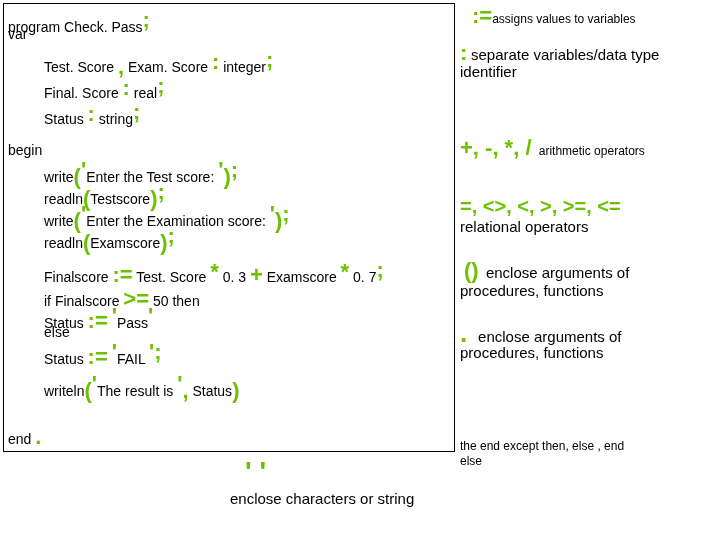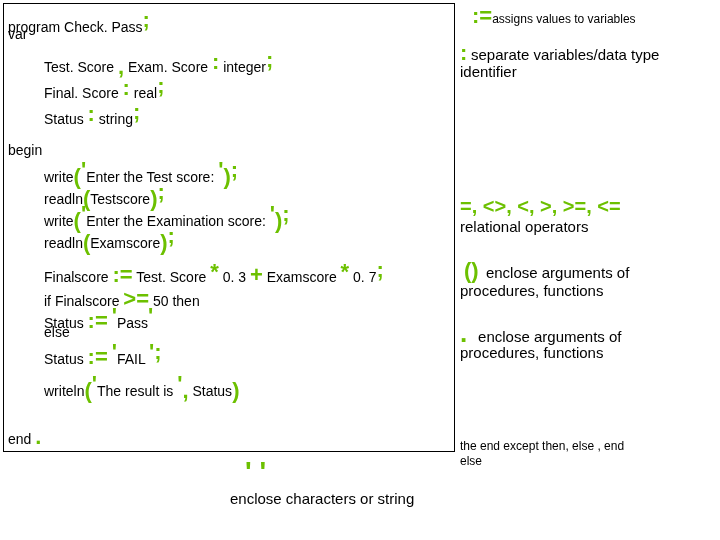--- a/index.html
+++ b/index.html
@@ -112,20 +112,24 @@
 
   <div class="legend" style="left:460px;top:40px">
     <span class="sym" style="font-size:22px">:</span>
     <span class="desc">separate variables/data type</span>
   </div>
   <div class="legend" style="left:460px;top:63px">
     <span class="desc">identifier</span>
   </div>
 
 
+  <div class="legend" style="left:460px;top:135px">
+    <span class="sym" style="font-size:22px">+, -, *, /</span>&nbsp;
+    <span class="desc small">arithmetic operators</span>
+  </div>
 
   <div class="legend" style="left:460px;top:195px">
     <span class="sym" style="font-size:20px">=, &lt;&gt;, &lt;, &gt;, &gt;=, &lt;=</span>
   </div>
   <div class="legend" style="left:460px;top:218px">
     <span class="desc">relational operators</span>
   </div>
 
   <div class="legend" style="left:464px;top:258px">
     <span class="sym" style="font-size:22px">()</span>&nbsp;

